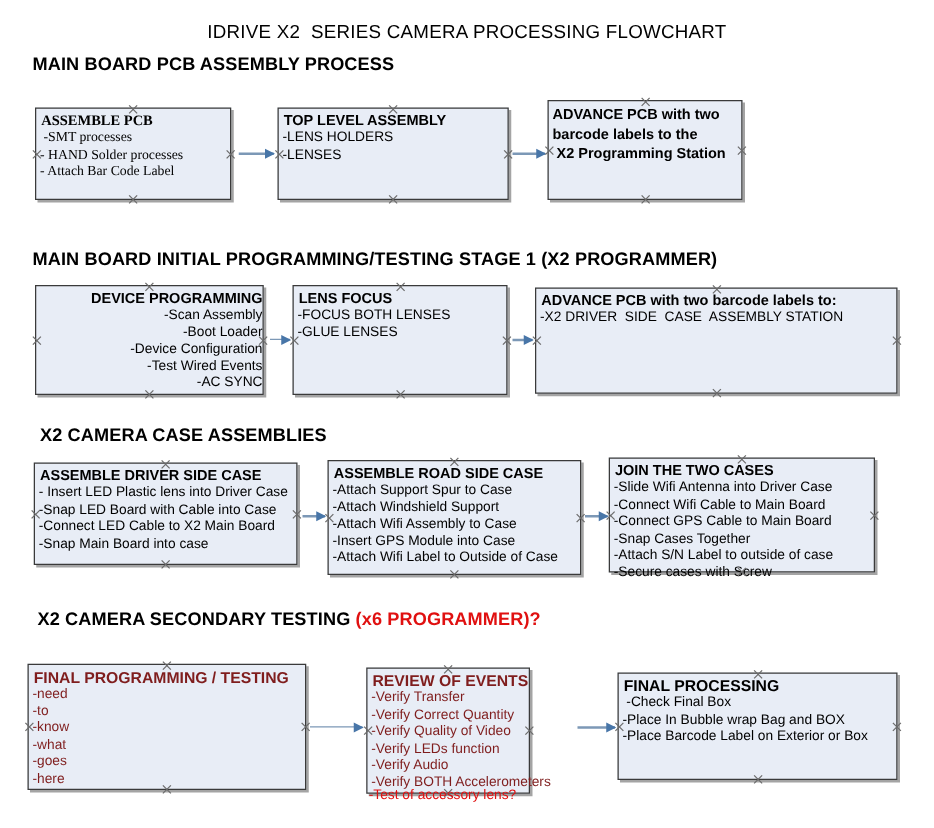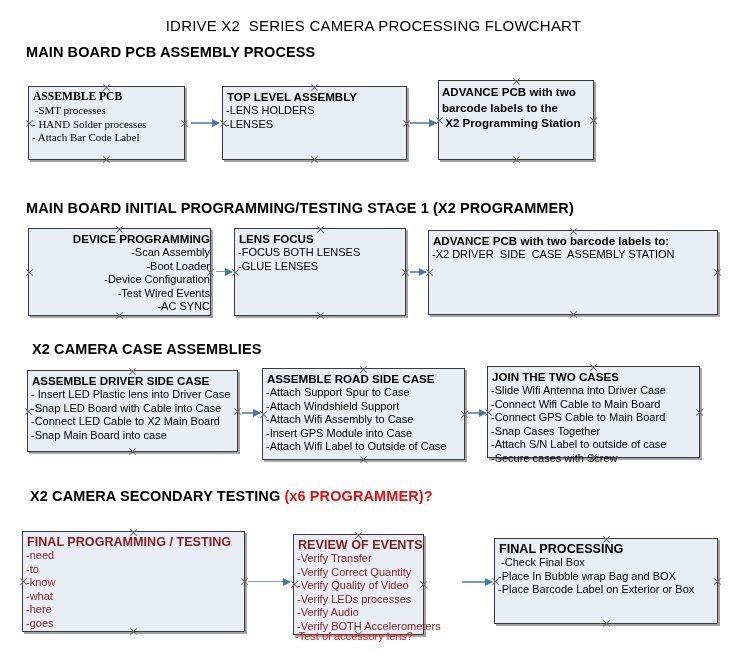--- a/index.html
+++ b/index.html
@@ -233,36 +233,36 @@
 </div>
 
 <div class="section-heading" style="left:30px; top:488px;"><span>X2 CAMERA SECONDARY TESTING </span><span class="sh-red">(x6 PROGRAMMER)?</span></div>
 
 <div class="fbox red" style="left:22px; top:531px; width:223px; height:101px;">
   <div class="btitle" style="font-size:12.6px;">FINAL PROGRAMMING / TESTING</div>
   <div class="bline">-need</div>
   <div class="bline">-to</div>
   <div class="bline">-know</div>
   <div class="bline">-what</div>
+  <div class="bline">-goes</div>
   <div class="bline">-here</div>
-  <div class="bline">-goes</div>
   <div class="handle" style="left:50%; top:0;"></div>
   <div class="handle" style="left:50%; top:100%;"></div>
   <div class="handle" style="left:0; top:50%;"></div>
   <div class="handle" style="left:100%; top:50%;"></div>
 </div>
 
 <div class="arrow thin" style="left:248px; top:581px; width:42px;"></div>
 
 <div class="fbox red" style="left:293px; top:534px; width:131px; height:101px;">
   <div class="btitle" style="font-size:12.6px;">REVIEW OF EVENTS</div>
   <div class="bline">-Verify Transfer</div>
   <div class="bline">-Verify Correct Quantity</div>
   <div class="bline">-Verify Quality of Video</div>
-  <div class="bline">-Verify LEDs processes</div>
+  <div class="bline">-Verify LEDs function</div>
   <div class="bline">-Verify Audio</div>
   <div class="bline">-Verify BOTH Accelerometers</div>
   <div class="handle" style="left:50%; top:0;"></div>
   <div class="handle" style="left:50%; top:100%;"></div>
   <div class="handle" style="left:0; top:50%;"></div>
   <div class="handle" style="left:100%; top:50%;"></div>
 </div>
 
 <div class="overflow-line" style="left:295px; top:630px;">-Test of accessory lens?</div>
 

